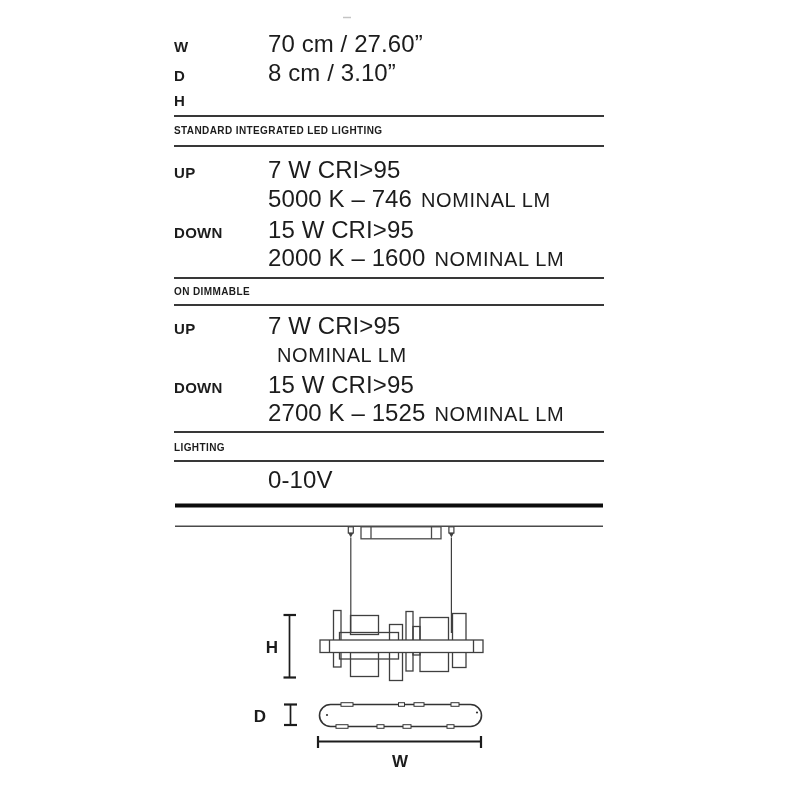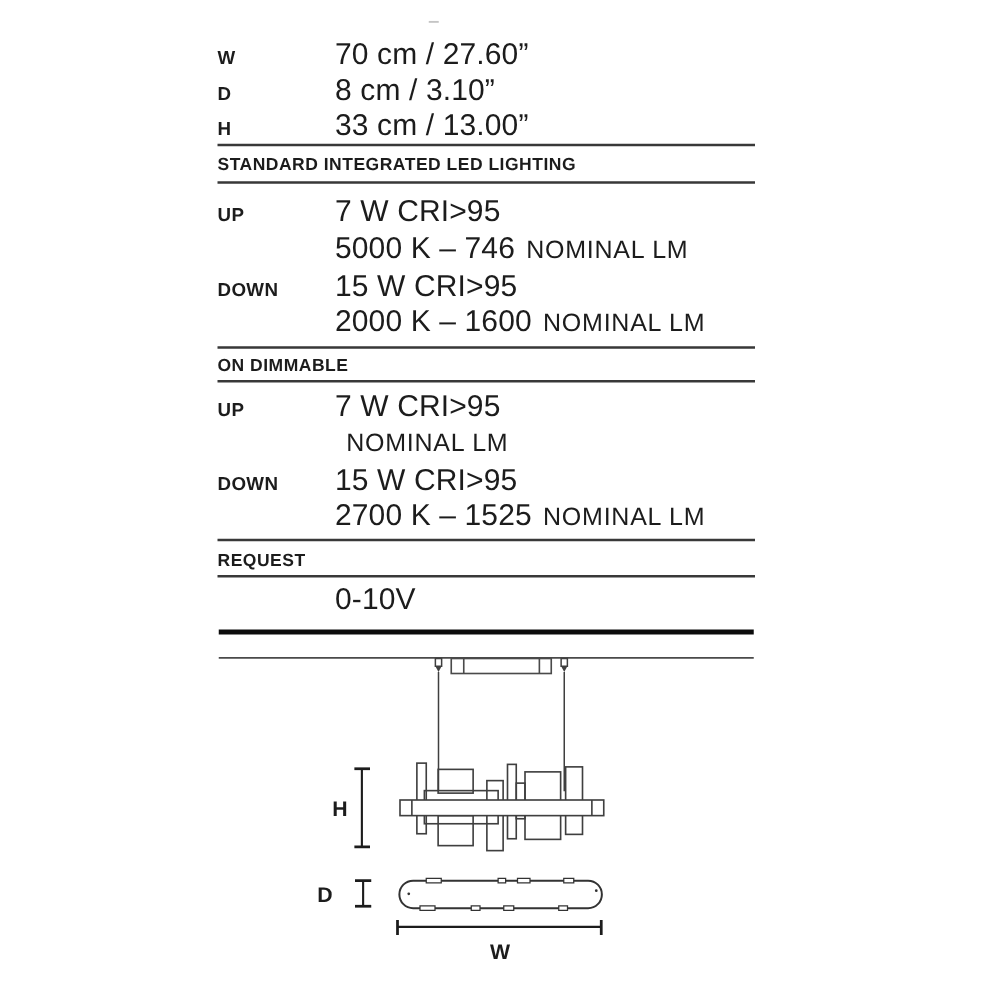--- a/index.html
+++ b/index.html
@@ -7,42 +7,41 @@
     width:800px;height:800px;position:relative;background:#ffffff;
     font-family:"Liberation Sans", sans-serif;color:#1c1c1c;
     -webkit-font-smoothing:antialiased;
   }
   .page{position:absolute;inset:0;width:800px;height:800px;overflow:hidden;}
   .spec{position:absolute;left:174px;top:0;width:430px;}
   .row{position:absolute;left:0;right:0;display:flex;align-items:baseline;height:24px;line-height:24px;white-space:nowrap;}
   .row .lbl{flex:0 0 94px;font-size:15px;font-weight:700;letter-spacing:.3px;}
   .row .val{font-size:24px;font-weight:400;letter-spacing:.1px;}
   .row .sfx{font-size:20px;font-weight:400;letter-spacing:.6px;margin-left:9px;}
-  .sect-title{position:absolute;left:0;font-size:14px;font-weight:700;letter-spacing:.4px;line-height:14px;white-space:nowrap;}
+  .sect-title{position:absolute;left:0;font-size:10px;font-weight:700;letter-spacing:.4px;line-height:14px;white-space:nowrap;}
   .rule{position:absolute;left:0;width:430px;height:1.5px;background:#383838;}
   svg text{font-family:"Liberation Sans", sans-serif;font-weight:700;font-size:17px;fill:#1c1c1c;}
 </style>
 </head>
 <body>
 
 <div class="page">
 
   <div class="spec">
 
     <div class="row" style="top:32px">
       <span class="lbl">W</span>
       <span class="val">70 cm / 27.60”</span>
     </div>
     <div class="row" style="top:61px">
       <span class="lbl">D</span>
       <span class="val">8 cm / 3.10”</span>
     </div>
     <div class="row" style="top:89px">
       <span class="lbl">H</span>
-      <span class="val">33 cm / 13.00”</span>
     </div>
 
     <div class="rule" style="top:115px"></div>
     <div class="sect-title" style="top:124px">STANDARD INTEGRATED LED LIGHTING</div>
     <div class="rule" style="top:145px"></div>
 
     <div class="row" style="top:158px">
       <span class="lbl">UP</span>
       <span class="val">7 W CRI&gt;95</span>
       <span class="sfx"></span>
@@ -81,21 +80,21 @@
       <span class="val">15 W CRI&gt;95</span>
       <span class="sfx"></span>
     </div>
     <div class="row" style="top:401px">
       <span class="lbl"></span>
       <span class="val">2700 K – 1525</span>
       <span class="sfx">NOMINAL LM</span>
     </div>
 
     <div class="rule" style="top:431px"></div>
-    <div class="sect-title" style="top:441px">REQUEST</div>
+    <div class="sect-title" style="top:441px">LIGHTING</div>
     <div class="rule" style="top:460px"></div>
 
     <div class="row" style="top:468px">
       <span class="lbl"></span>
       <span class="val">0-10V</span>
       <span class="sfx"></span>
     </div>
   </div>
 
   <svg width="800" height="800" viewBox="0 0 800 800" style="position:absolute;left:0;top:0;">

